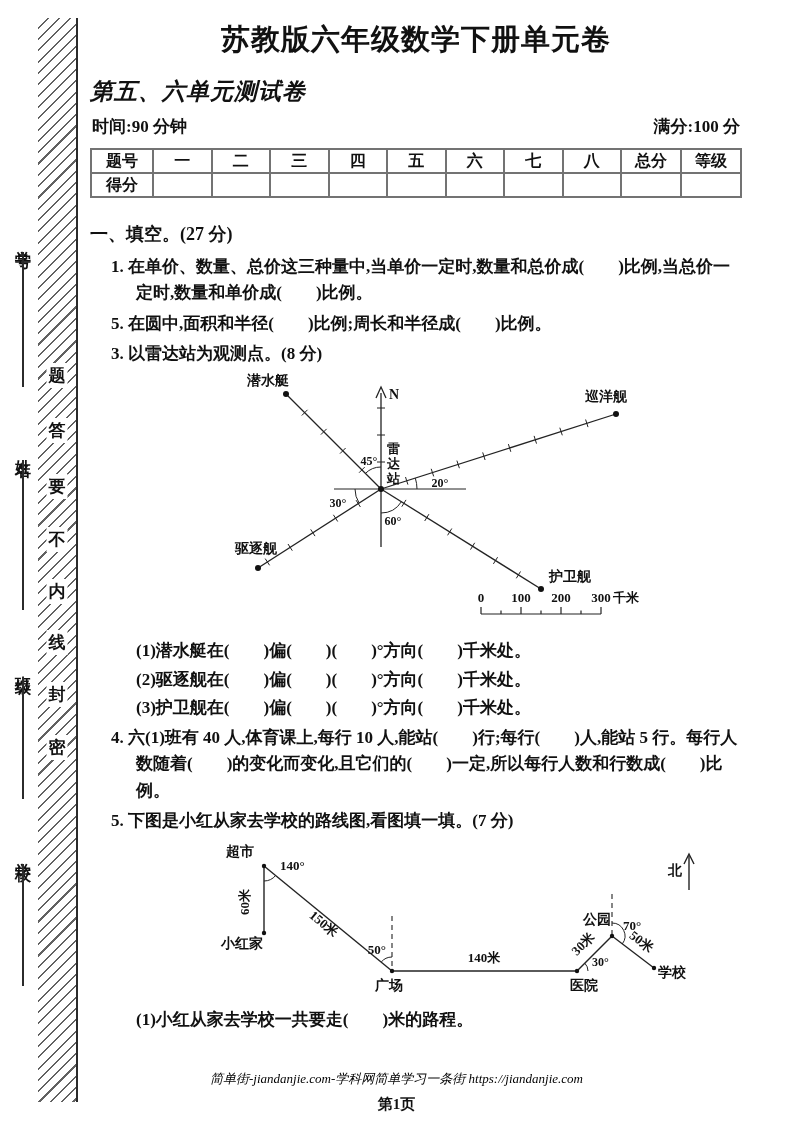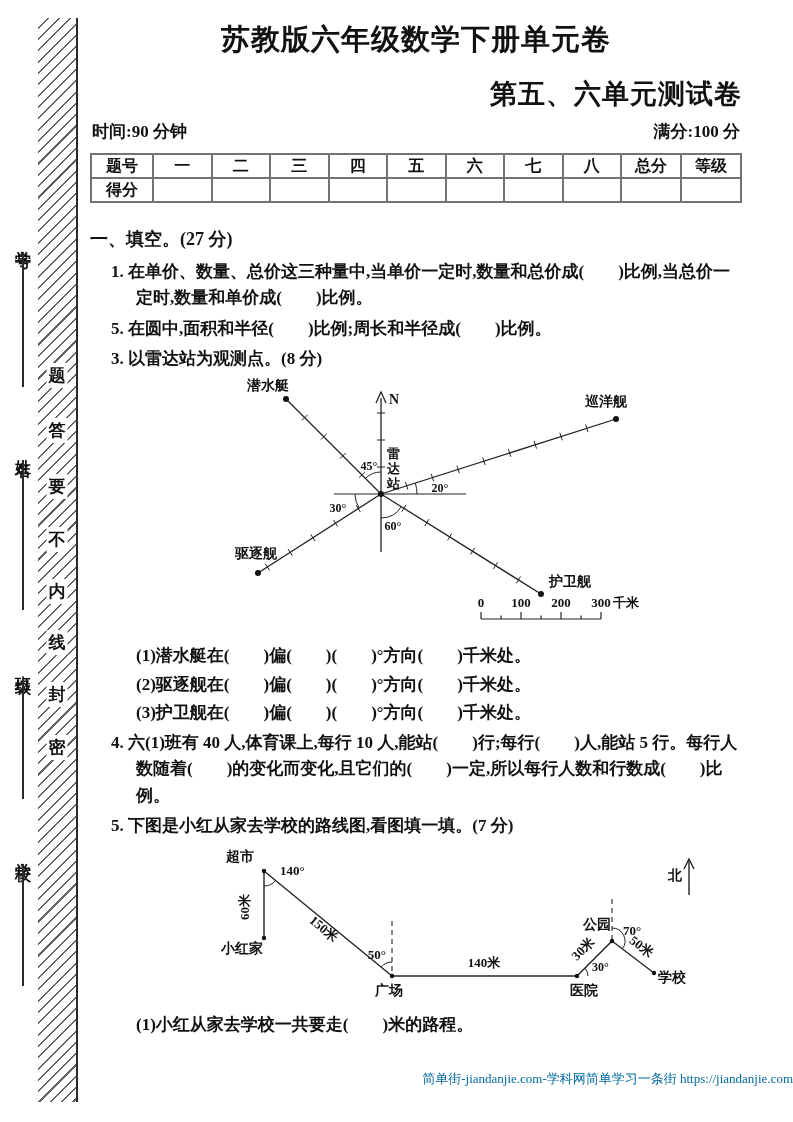--- a/index.html
+++ b/index.html
@@ -13,36 +13,36 @@
                  background: repeating-linear-gradient(135deg, rgba(70,70,70,0) 0 6.5px, rgba(70,70,70,.85) 6.5px 8px); }
   .seal-char { position: absolute; left: 50%; transform: translateX(-50%); background: #fff;
                font-size: 17px; font-weight: 700; line-height: 1; padding: 4px 2px; }
   .side-label { position: absolute; left: 12px; display: flex; flex-direction: column; align-items: center; }
   .side-label .txt { writing-mode: vertical-rl; text-orientation: upright; font-size: 16px; font-weight: 700; letter-spacing: 3px; }
   .side-label .line { width: 2px; background: #2b2b2b; margin-top: 8px; }
 
   
   .content { position: absolute; left: 90px; top: 14px; width: 652px; }
   .title { text-align: center; font-size: 29px; font-weight: 900; letter-spacing: 1px; margin: 6px 0 16px; }
-  .subtitle { text-align: right; font-size: 27px; font-weight: 900; letter-spacing: 1px; margin: 4px 0 8px; }
+  .subtitle { text-align: left; font-size: 23px; font-weight: 900; letter-spacing: 1px; margin: 4px 0 8px; font-style: italic; }
   .meta { display: flex; justify-content: space-between; font-size: 17px; font-weight: 700; margin: 8px 2px 10px; }
   table.score { width: 100%; border-collapse: collapse; table-layout: fixed; }
   table.score td { border: 2px solid #737373; height: 24px; text-align: center; font-size: 16px; font-weight: 700; padding: 0; }
   table.score td.c0 { width: 62px; }
   table.score td.wide { width: 60px; }
   .sec-heading { font-size: 18px; font-weight: 800; margin: 24px 0 8px; }
   p.q { font-size: 17px; font-weight: 600; line-height: 1.55; margin: 4px 0; padding-left: 46px; text-indent: -25px; }
   p.sub { font-size: 17px; font-weight: 600; line-height: 1.5; margin: 3px 0 3px 46px; }
   .fig { margin: 4px 0 2px 126px; }
   .fig2 { margin: 6px 0 0 102px; }
   svg text { font-family: inherit; font-weight: 600; fill: #111; }
   svg .big { font-size: 14px; }
   svg .small { font-size: 13px; }
   svg .tiny { font-size: 12px; }
-  .watermark { position: absolute; left: 0; right: 0; bottom: 34px; text-align: right; color: #0369a1; font-size: 13px; }
+  .watermark { position: absolute; left: 0; right: 0; bottom: 34px; text-align: center; color: #000000; font-size: 13px; font-style: italic; }
   .page-no { position: absolute; left: 0; right: 0; bottom: 8px; text-align: center; font-size: 15px; font-weight: 700; }
 </style>
 </head>
 <body>
 
 <div class="page">
 
   <div class="hatch-strip">
     <span class="seal-char" style="top:345px">题</span>
     <span class="seal-char" style="top:400px">答</span>
@@ -218,13 +218,14 @@
           <text class="small" x="394" y="107" text-anchor="middle" transform="rotate(-45 394 107)">30米</text>
           <text class="small" x="447" y="105" text-anchor="middle" transform="rotate(37 447 105)">50米</text>
         </g>
       </svg>
     </div>
 
     <p class="sub">(1)小红从家去学校一共要走(　　)米的路程。</p>
   </div>
 
   <div class="watermark">简单街-jiandanjie.com-学科网简单学习一条街 https://jiandanjie.com</div>
+  <div class="page-no">第1页</div>
 </div>
 
 </body></html>

